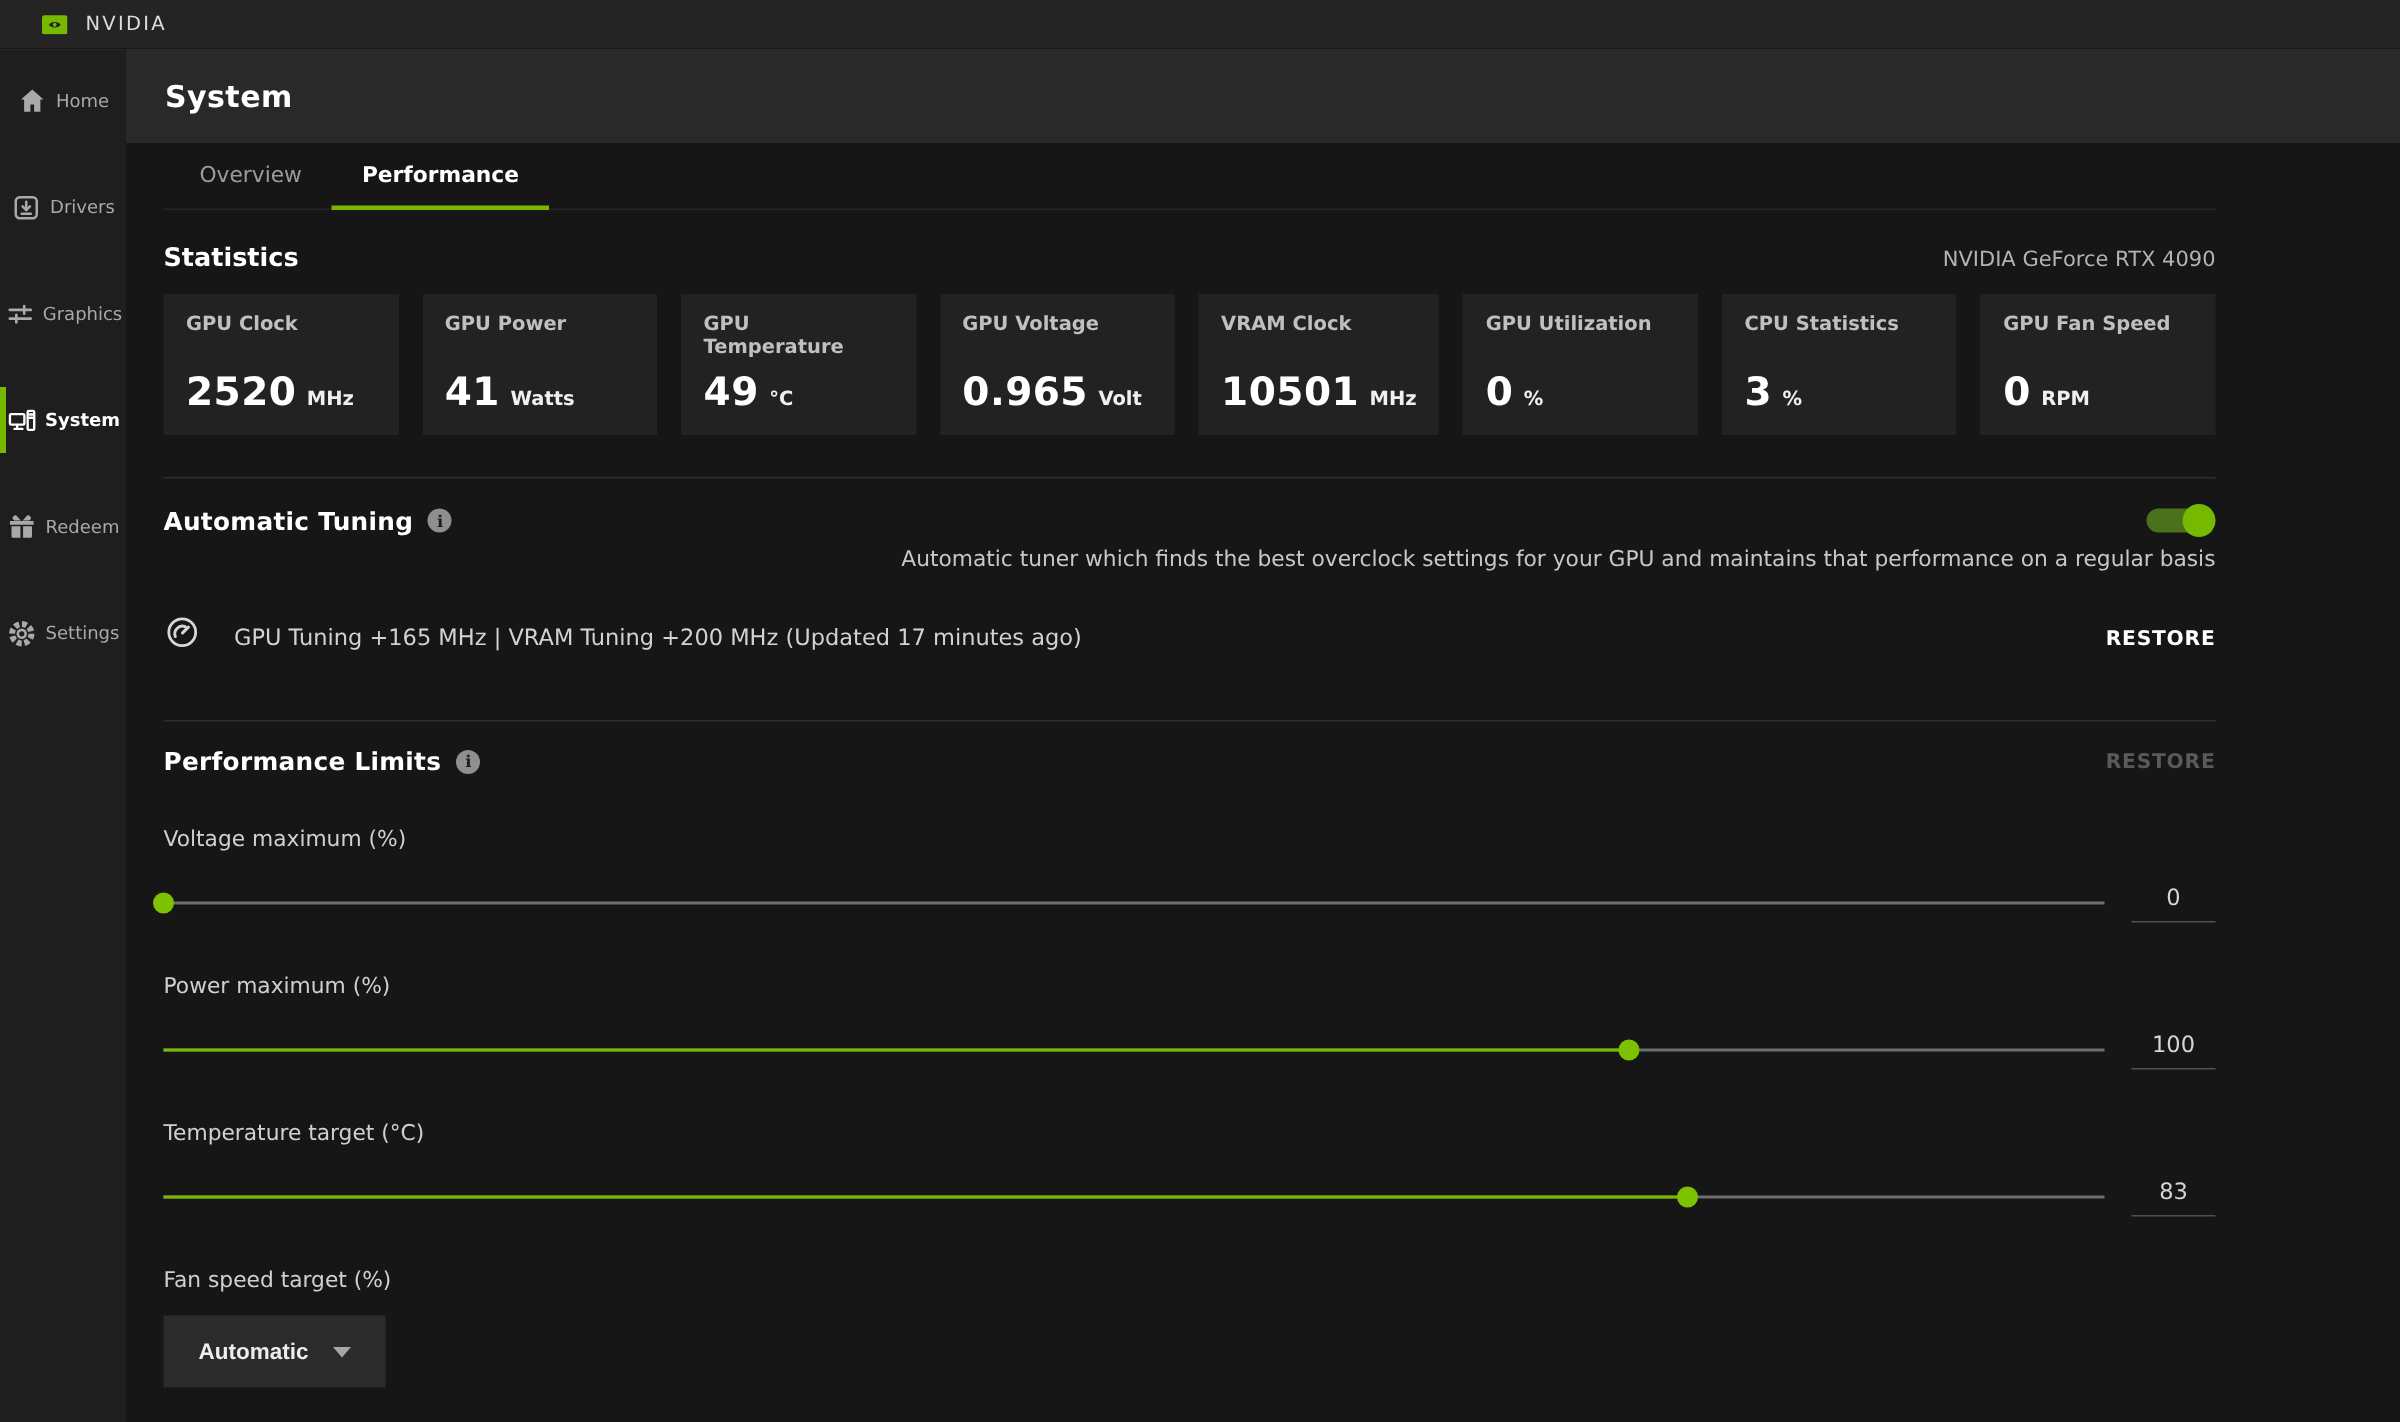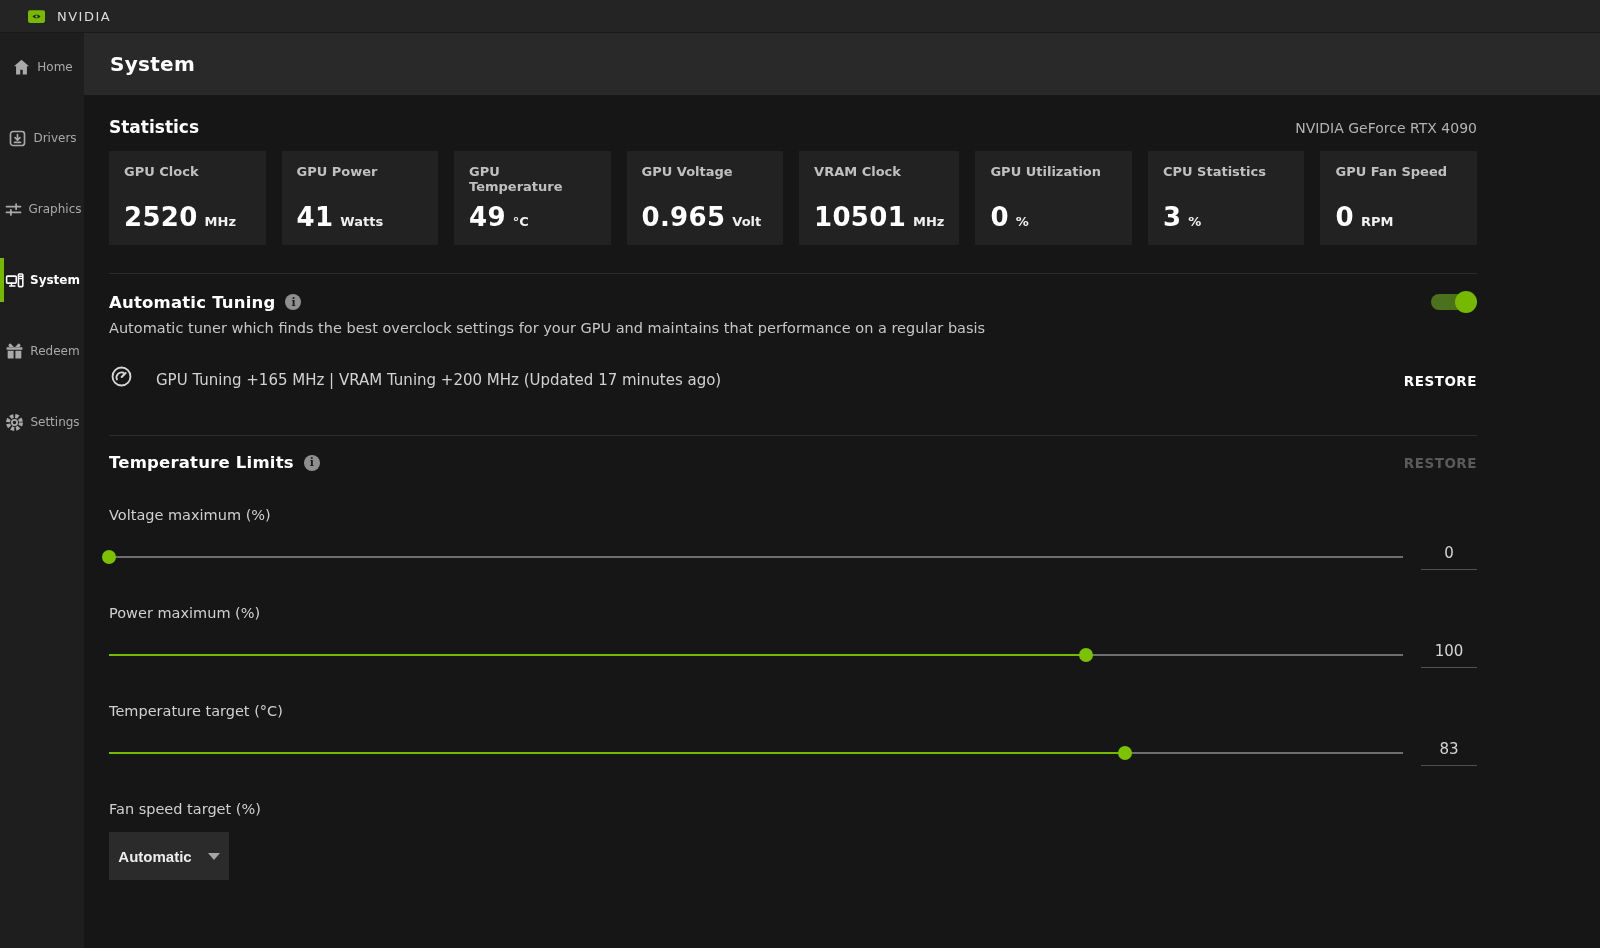--- a/index.html
+++ b/index.html
@@ -44,21 +44,21 @@
   .card .value-row { display:flex; align-items:baseline; gap:7px; }
   .card .value { font-size:26px; font-weight:bold; color:#fff; letter-spacing:0.3px; }
   .card .unit { font-size:13px; font-weight:bold; color:#f0f0f0; }
 
   .divider { margin-top:28px; border:none; border-top:1px solid #2d2d2d; }
 
   .sect-row { margin-top:17px; display:flex; align-items:center; justify-content:space-between; }
   .sect-title { display:flex; align-items:center; gap:10px; }
   .sect-title h3 { font-size:16.5px; font-weight:bold; color:#fff; letter-spacing:0.2px; }
   .info-icon { width:16px; height:16px; border-radius:50%; background:#8f8f8f; color:#1c1c1c; font-size:11px; font-weight:bold; display:inline-flex; align-items:center; justify-content:center; font-family:"DejaVu Serif","Liberation Serif",serif; }
-  .description { margin-top:7px; font-size:14.5px; color:#c7c7c7; }
+  .description { margin-top:7px; font-size:14.5px; color:#c7c7c7;text-align:right; }
 
   .toggle { position:relative; width:46px; height:22px; cursor:pointer; }
   .toggle .track { position:absolute; left:0; top:3px; width:40px; height:16px; border-radius:8px; background:#4c711c; }
   .toggle .knob { position:absolute; right:0; top:0; width:22px; height:22px; border-radius:50%; background:#76b900; }
 
   .status-row { margin-top:28px; display:flex; align-items:flex-end; }
   .gauge-icon { width:25px; height:25px; color:#d6d6d6; margin-right:22px; display:inline-flex; }
   .gauge-icon svg { width:100%; height:100%; }
   .status-text { font-size:15px; color:#d2d2d2; }
   .restore { margin-left:auto; background:none; border:none; font-family:inherit; font-size:13.5px; font-weight:bold; letter-spacing:0.5px; color:#ffffff; cursor:pointer; }
@@ -68,21 +68,21 @@
 
   .slider-group .slider-label { margin-top:35px; font-size:14.5px; color:#d0d0d0; }
   .slider-row { margin-top:21px; display:flex; align-items:center; }
   .slider-track-area { position:relative; flex:1; height:16px; cursor:pointer; }
   .slider-line { position:absolute; top:7px; left:0; right:0; height:2px; background:#6e6e6e; }
   .slider-fill { position:absolute; top:7px; left:0; height:2px; background:#76b900; }
   .slider-handle { position:absolute; top:1px; width:14px; height:14px; margin-left:-7px; border-radius:50%; background:#7cc200; cursor:grab; }
   .slider-value { width:56px; margin-left:18px; text-align:center; font-size:15px; color:#d6d6d6; padding-bottom:7px; border-bottom:1px solid #505050; }
 
   .fan-label { margin-top:35px; font-size:14.5px; color:#d0d0d0; }
-  .dropdown { margin-top:15px; width:120px; height:48px; background:#2b2b2b; display:flex; align-items:center; justify-content:center; gap:16px; cursor:pointer; border:none; }
+  .dropdown { margin-top:15px; width:148px; height:48px; background:#2b2b2b; display:flex; align-items:center; justify-content:center; gap:16px; cursor:pointer; border:none; }
   .dropdown .dd-text { font-size:15px; font-weight:bold; color:#ededed; font-family:inherit; }
   .caret { width:0; height:0; border-left:6px solid transparent; border-right:6px solid transparent; border-top:7px solid #a6a6a6; }
 </style>
 </head>
 <body>
 
 <div class="app">
 
   <div class="titlebar">
     <span class="logo">
@@ -156,20 +156,24 @@
       </div>
     </div>
 
   <div class="header">
     <h1>System</h1>
   </div>
 
   <div class="main">
     <div class="container">
 
+      <div class="tabs" id="tabs">
+          <div class="tab">Overview</div>
+          <div class="tab active">Performance</div>
+        </div>
 
       <div class="stats-header">
         <h2>Statistics</h2>
         <span class="gpu-name">NVIDIA GeForce RTX 4090</span>
       </div>
 
       <div class="cards" id="cards">
           <div class="card">
             <div class="label">GPU Clock</div>
             <div class="value-row">
@@ -251,21 +255,21 @@
             </svg>
         </span>
         <span class="status-text">GPU Tuning +165 MHz  |  VRAM Tuning +200 MHz (Updated 17 minutes ago)</span>
         <button class="restore">RESTORE</button>
       </div>
 
       <hr class="divider2">
 
       <div class="sect-row">
         <span class="sect-title">
-          <h3>Temperature Limits</h3>
+          <h3>Performance Limits</h3>
           <span class="info-icon">i</span>
         </span>
         <button class="restore disabled">RESTORE</button>
       </div>
 
       <div id="sliders">
           <div class="slider-group">
             <div class="slider-label">Voltage maximum (%)</div>
             <div class="slider-row">
               <div class="slider-track-area">

